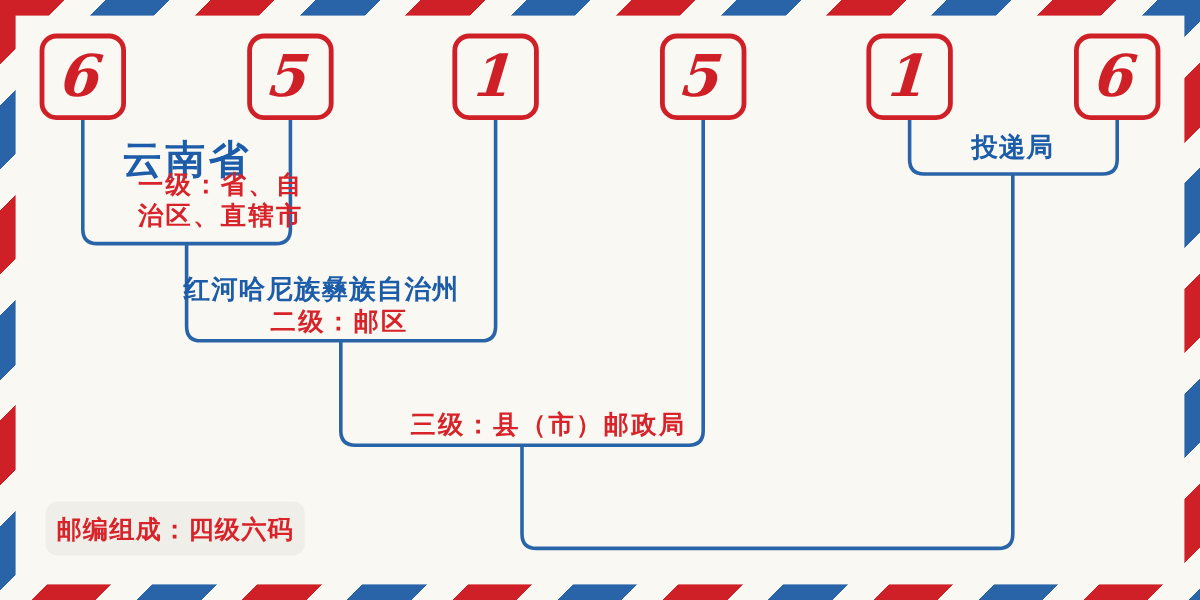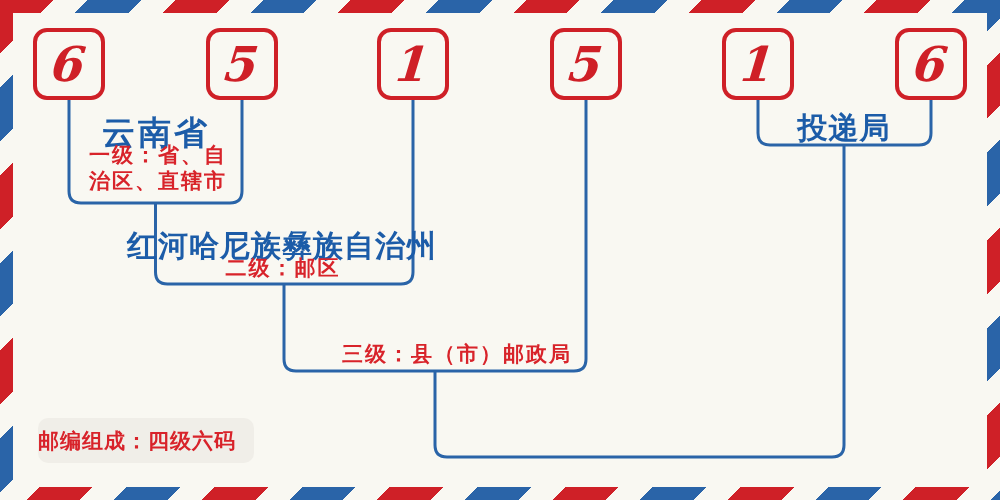--- a/index.html
+++ b/index.html
@@ -39,28 +39,28 @@
   .digit{
     font-family:"DejaVu Serif","Liberation Serif",serif;
     font-style:italic;font-weight:bold;
     font-size:48px;line-height:1;color:var(--red);
     transform:skewX(-6deg);
   }
   .lbl{
     position:absolute;transform:translateX(-50%);
     font-weight:bold;white-space:nowrap;text-align:center;
   }
-  .lbl-name{color:var(--text_blue);font-size:30px;letter-spacing:1px;}
+  .lbl-name{color:var(--text_blue);font-size:22px;letter-spacing:1px;}
   .lbl-level{color:var(--text_red);font-size:21px;letter-spacing:2px;}
-  .lbl-wrap{white-space:normal;width:150px;line-height:1.22;}
+  .lbl-wrap{white-space:normal;width:150px;line-height:1.22;margin-left:26px;}
   .name-big{font-size:33px;letter-spacing:3px;}
   .footnote{
     position:absolute;left:38px;top:418px;width:216px;height:45px;
     background:var(--note_bg);border-radius:10px;
-    display:flex;align-items:center;
+    display:flex;align-items:center;justify-content:center;
     color:var(--text_red);font-weight:bold;font-size:21px;letter-spacing:1px;
     white-space:nowrap;
   }
 </style>
 </head>
 <body>
 
 <div class="canvas">
   <div class="inner"></div>
 
@@ -87,21 +87,21 @@
   <div class="digit-box" style="left:722px">
     <span class="digit">1</span>
   </div>
   <div class="digit-box" style="left:895px">
     <span class="digit">6</span>
   </div>
 
   <div class="lbl lbl-name name-big" style="left:156px;top:111px">云南省</div>
   <div class="lbl lbl-level lbl-wrap" style="left:158px;top:142px">一级：省、自治区、直辖市</div>
 
-  <div class="lbl lbl-name" style="left:282px;top:226px">红河哈尼族彝族自治州</div>
+  <div class="lbl lbl-name" style="left:268px;top:226px">红河哈尼族彝族自治州</div>
   <div class="lbl lbl-level" style="left:283px;top:254px">二级：邮区</div>
 
   <div class="lbl lbl-level" style="left:457px;top:340px">三级：县（市）邮政局</div>
 
 
   <div class="lbl lbl-name" style="left:844px;top:108px">投递局</div>
 
   <div class="footnote">
     <span>邮编组成：四级六码</span>
   </div>

